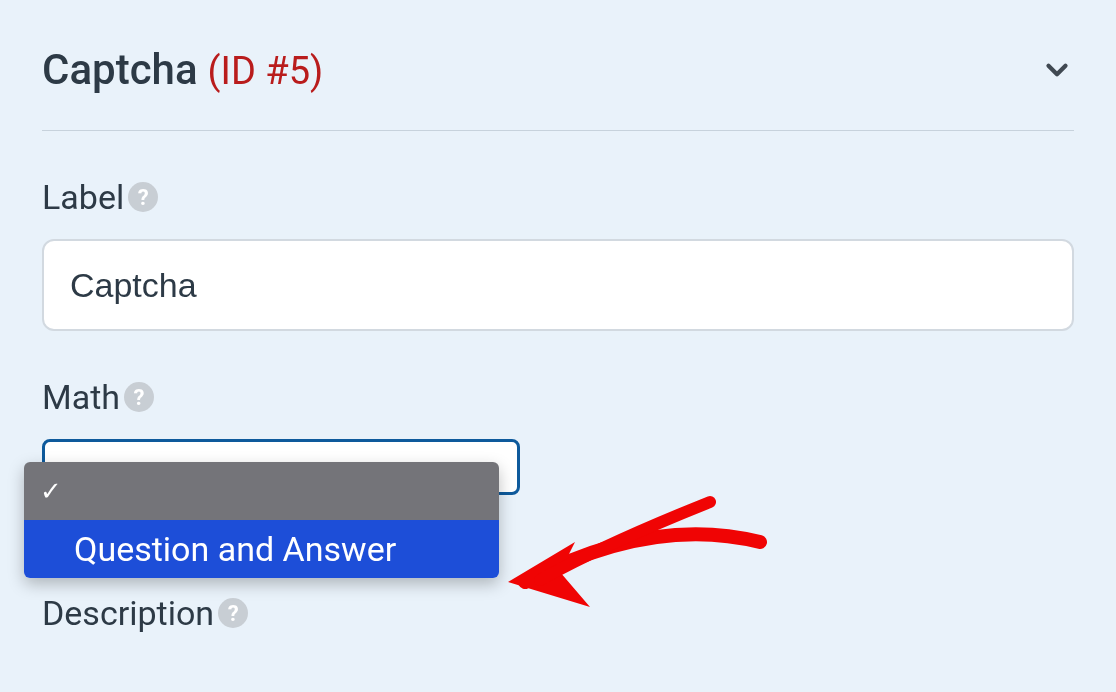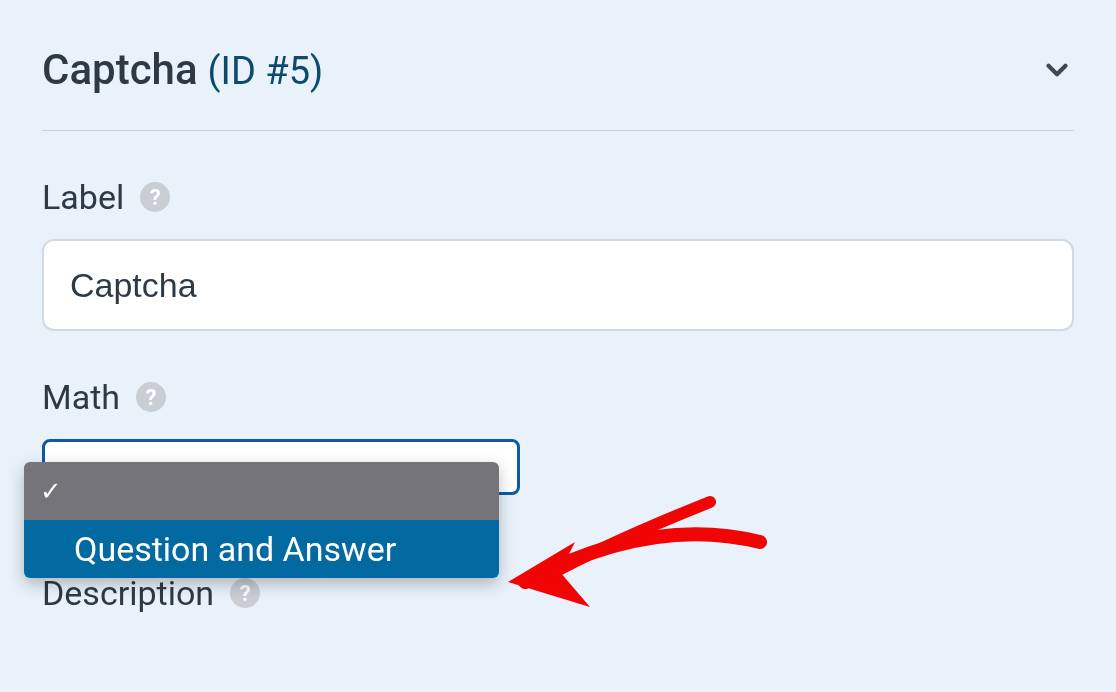--- a/index.html
+++ b/index.html
@@ -29,33 +29,33 @@
       gap: 10px;
     }
     .header-title {
       font-size: 42px;
       font-weight: 500;
       color: #2d3a46;
     }
     .header-id {
       font-size: 38px;
       font-weight: 400;
-      color: #0c4a6e;
+      color: #b91c1c;
     }
     .header-chevron {
       align-self: center;
       stroke: #404952;
     }
     .field-group {
       margin-bottom: 46px;
     }
     .field-label-row {
       display: flex;
       align-items: center;
-      gap: 16px;
+      gap: 4px;
       margin-bottom: 22px;
     }
     .field-label {
       font-size: 34px;
       font-weight: 400;
       color: #2d3a46;
     }
     .help-icon {
       width: 30px;
       height: 30px;
@@ -112,25 +112,25 @@
       width: 30px;
       display: inline-flex;
       justify-content: center;
       font-size: 26px;
     }
     .option-current {
       background: #747479;
       color: #fff;
     }
     .option-highlight {
-      background: #0369a1;
+      background: #1d4ed8;
       color: #fff;
     }
     .desc-group {
-      margin-top: 78px;
+      margin-top: 98px;
     }
     .arrow-annotation {
       position: absolute;
       left: 480px;
       top: 472px;
       pointer-events: none;
     }
   </style>
 </head>
 <body>

